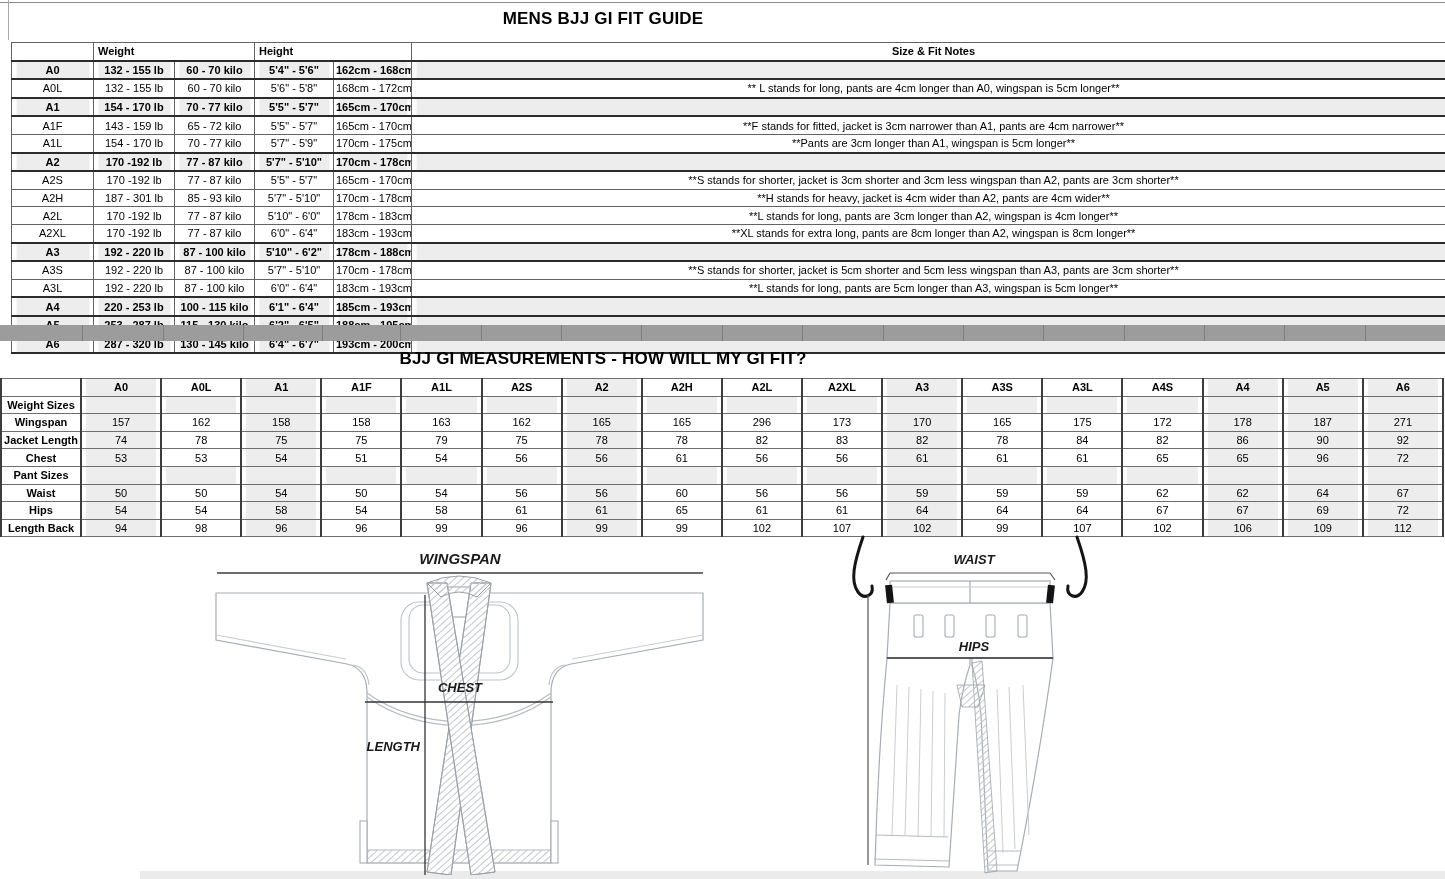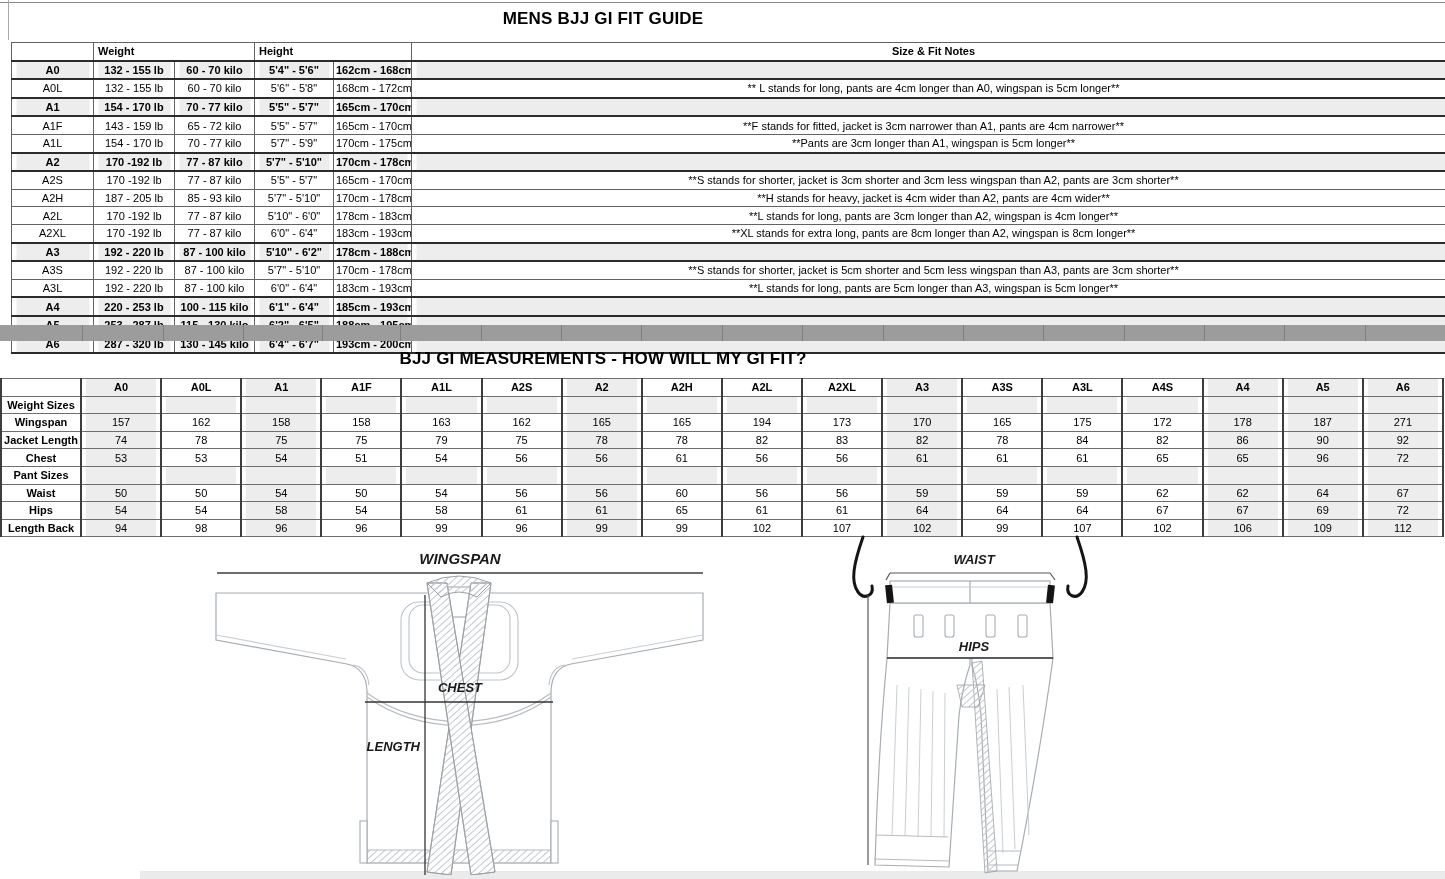--- a/index.html
+++ b/index.html
@@ -126,21 +126,21 @@
       <tr>
         <td>A2S</td>
         <td>170 -192 lb</td>
         <td>77 - 87 kilo</td>
         <td>5'5" - 5'7"</td>
         <td>165cm - 170cm</td>
         <td>**S stands for shorter, jacket is 3cm shorter and 3cm less wingspan than A2, pants are 3cm shorter**</td>
       </tr>
       <tr>
         <td>A2H</td>
-        <td>187 - 205 lb</td>
+        <td>187 - 301 lb</td>
         <td>85 - 93 kilo</td>
         <td>5'7" - 5'10"</td>
         <td>170cm - 178cm</td>
         <td>**H stands for heavy, jacket is 4cm wider than A2, pants are 4cm wider**</td>
       </tr>
       <tr>
         <td>A2L</td>
         <td>170 -192 lb</td>
         <td>77 - 87 kilo</td>
         <td>5'10" - 6'0"</td>
@@ -278,21 +278,21 @@
       <tr>
         <td class="lbl">Wingspan</td>
         <td class="g">157</td>
         <td>162</td>
         <td class="g">158</td>
         <td>158</td>
         <td>163</td>
         <td>162</td>
         <td class="g">165</td>
         <td>165</td>
-        <td>194</td>
+        <td>296</td>
         <td>173</td>
         <td class="g">170</td>
         <td>165</td>
         <td>175</td>
         <td>172</td>
         <td class="g">178</td>
         <td class="g">187</td>
         <td class="g">271</td>
       </tr>
       <tr>

